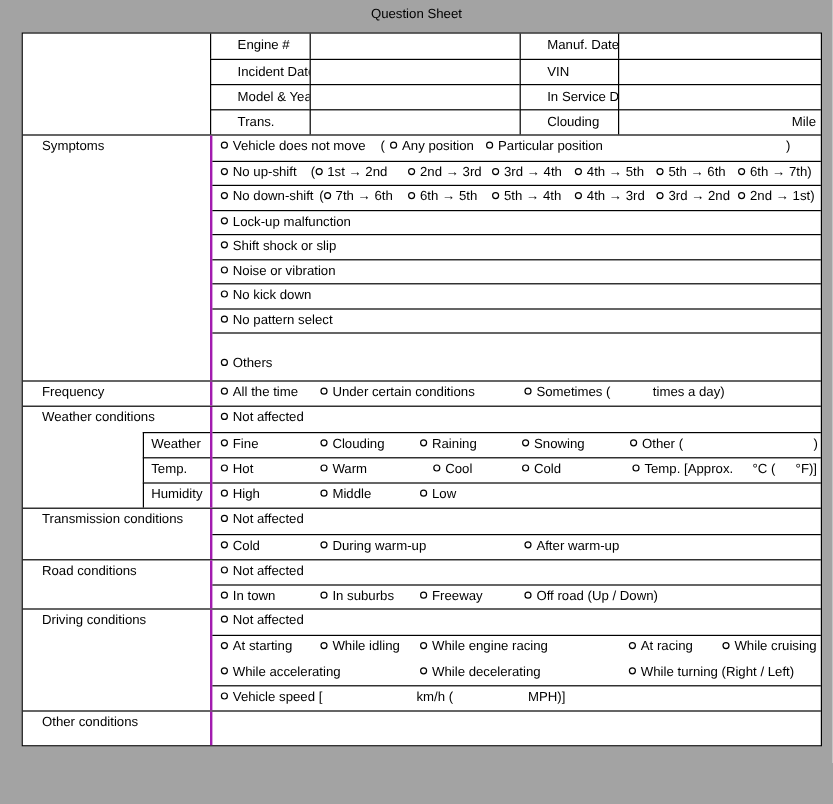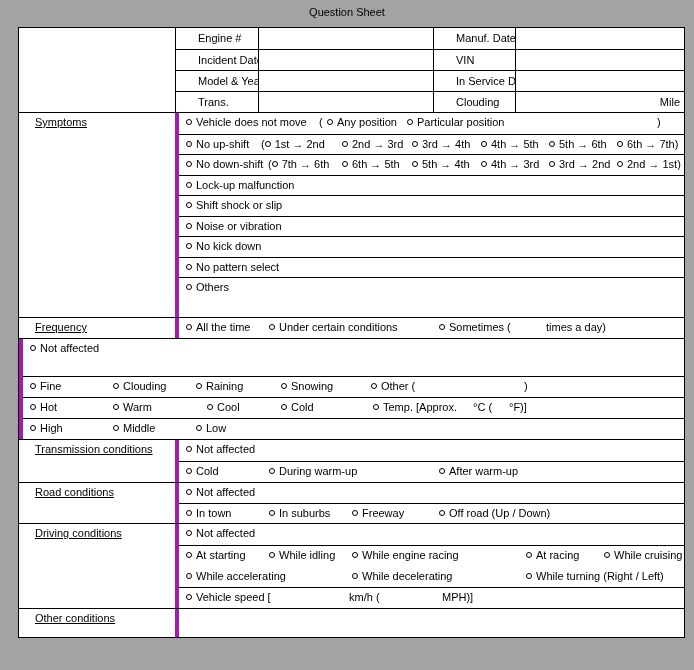--- a/index.html
+++ b/index.html
@@ -15,25 +15,25 @@
   }
   
   .hdr { display:grid; grid-template-columns:156px 83px 175px 82px 169px; grid-template-rows:repeat(4,21px); }
   .hcell { box-sizing:border-box; border-left:1px solid #000; padding:4px 0 0 22px; white-space:nowrap; overflow:hidden; }
   .hcell.bt { border-top:1px solid #000; }
   .hcell.right { text-align:right; padding-right:4px; }
   .cust { box-sizing:border-box; grid-column:1; grid-row:1 / span 4; position:relative; padding:4px 0 0 16px; }
   .mrms { position:absolute; left:104px; top:4px; }
   
   .section { display:flex; border-top:1px solid #000; }
-  .sec-left { width:156px; flex:none; position:relative; box-sizing:border-box;text-decoration:underline; }
+  .sec-left { width:156px; flex:none; position:relative; box-sizing:border-box; }
   .sec-label { padding:3px 0 0 16px; white-space:nowrap; }
   .subcell { position:absolute; left:100px; width:56px; box-sizing:border-box;
              border-left:1px solid #000; border-top:1px solid #000; padding:3px 0 0 6px; white-space:nowrap; }
-  .sec-content { flex:1; border-left:4px solid #a21caf; box-sizing:border-box; }
+  .sec-content { flex:1; border-left:2px solid #a21caf; box-sizing:border-box; }
   .row { position:relative; box-sizing:border-box; }
   .row.bt { border-top:1px solid #000; }
   .opt { position:absolute; white-space:nowrap; }
   .circ { display:inline-block; width:4px; height:4px; border:1px solid #000; border-radius:50%;
           margin-right:4px; vertical-align:1px; }
 </style>
 </head>
 <body>
 
 <div class="page">
@@ -104,43 +104,49 @@
             <div class="row bt" style="height: 20.5px;">
               <span class="opt" style="left: 7px; top: 3px;"><span class="circ"></span>Noise or vibration</span>
             </div>
             <div class="row bt" style="height: 20.5px;">
               <span class="opt" style="left: 7px; top: 3px;"><span class="circ"></span>No kick down</span>
             </div>
             <div class="row bt" style="height: 20.5px;">
               <span class="opt" style="left: 7px; top: 3px;"><span class="circ"></span>No pattern select</span>
             </div>
             <div class="row bt" style="height: 40px;">
-              <span class="opt" style="left: 7px; top: 3px; text-align: center;"><span class="circ"></span>Others</span>
+              <span class="opt" style="left: 7px; top: 19px; text-align: center;"><span class="circ"></span>Others</span>
             </div>
           </div>
         </div>
         <div class="section">
           <div class="sec-left">
             <div class="sec-label">Frequency</div>
           </div>
           <div class="sec-content">
             <div class="row" style="height: 20px;">
               <span class="opt" style="left: 7px; top: 3px;"><span class="circ"></span>All the time</span>
               <span class="opt" style="left: 90px; top: 3px;"><span class="circ"></span>Under certain conditions</span>
               <span class="opt" style="left: 260px; top: 3px;"><span class="circ"></span>Sometimes (</span>
               <span class="opt" style="left: 367px; top: 3px;">times a day)</span>
             </div>
           </div>
         </div>
         <div class="section">
+          <div class="sec-left">
+            <div class="sec-label">Weather conditions</div>
+            <div class="subcell" style="top: 21px; height: 21px;">Weather</div>
+            <div class="subcell" style="top: 42px; height: 21px;">Temp.</div>
+            <div class="subcell" style="top: 63px; height: 21px;">Humidity</div>
+          </div>
           <div class="sec-content">
             <div class="row" style="height: 21px;">
               <span class="opt" style="left: 7px; top: 3px;"><span class="circ"></span>Not affected</span>
             </div>
-            <div class="row bt" style="height: 21px; margin-top: 16px;">
+            <div class="row bt" style="height: 21px;">
               <span class="opt" style="left: 7px; top: 3px;"><span class="circ"></span>Fine</span>
               <span class="opt" style="left: 90px; top: 3px;"><span class="circ"></span>Clouding</span>
               <span class="opt" style="left: 173px; top: 3px;"><span class="circ"></span>Raining</span>
               <span class="opt" style="left: 258px; top: 3px;"><span class="circ"></span>Snowing</span>
               <span class="opt" style="left: 348px; top: 3px;"><span class="circ"></span>Other (</span>
               <span class="opt" style="left: 501px; top: 3px;">)</span>
             </div>
             <div class="row bt" style="height: 21px;">
               <span class="opt" style="left: 7px; top: 3px;"><span class="circ"></span>Hot</span>
               <span class="opt" style="left: 90px; top: 3px;"><span class="circ"></span>Warm</span>

